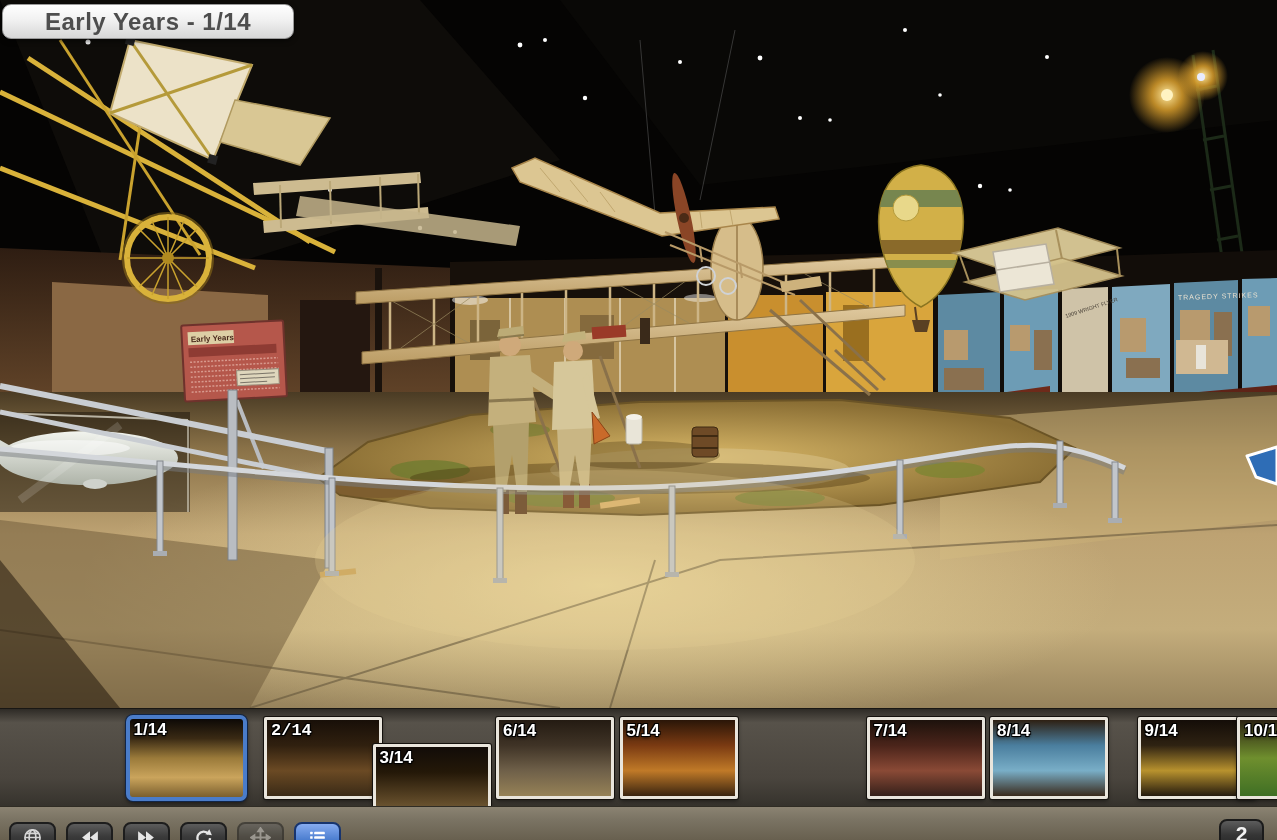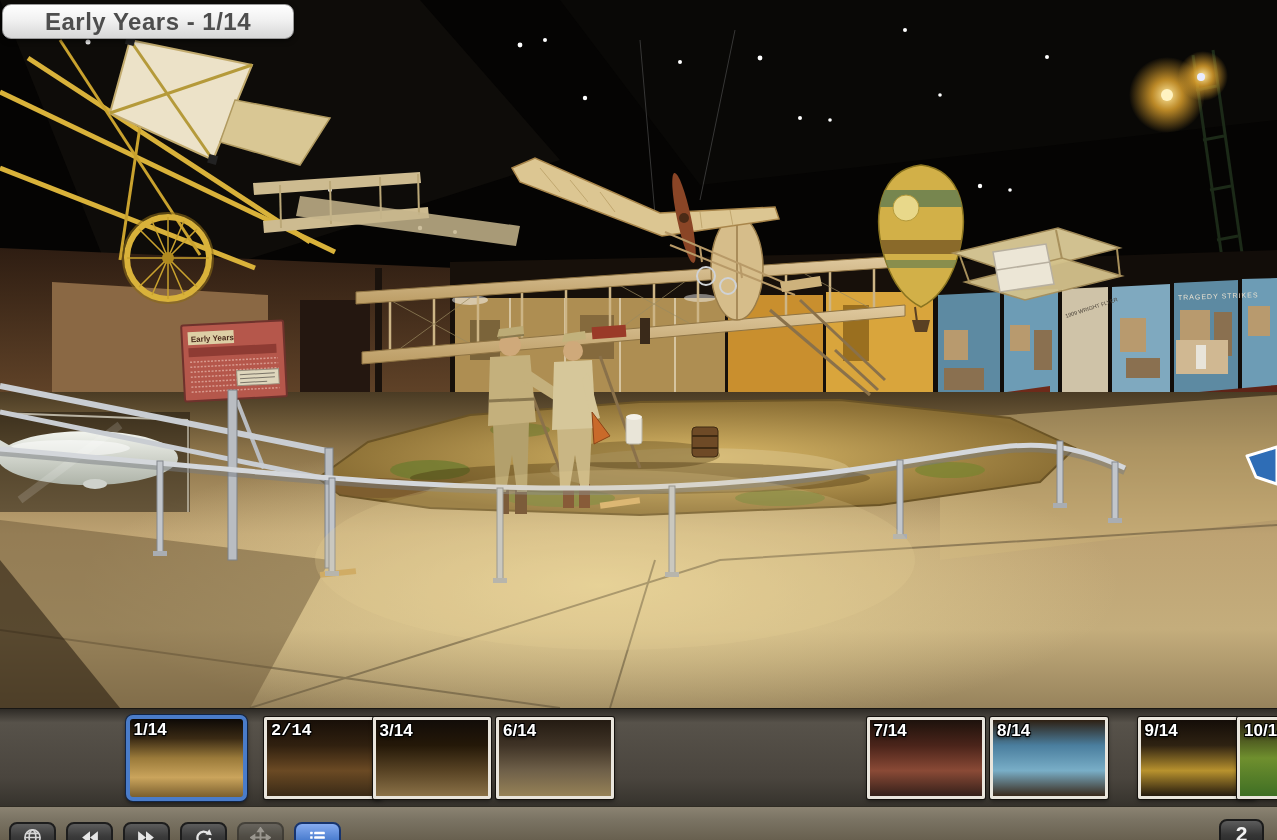--- a/index.html
+++ b/index.html
@@ -424,25 +424,28 @@
 
   <div id="title-chip">Early Years - 1/14</div>
 
   <div id="thumb-bar">
       <div class="thumb selected" style="left: 125.5px; background: linear-gradient(rgb(13, 9, 6), rgb(58, 42, 20), rgb(154, 122, 58), rgb(202, 164, 92), rgb(122, 95, 46));">
         <span class="thumb-label">1/14</span>
       </div>
       <div class="thumb" style="left: 264px; background: linear-gradient(rgb(24, 15, 8), rgb(48, 32, 15), rgb(107, 74, 36), rgb(58, 42, 22)); font-family: Liberation Mono, monospace;">
         <span class="thumb-label">2/14</span>
       </div>
-      <div class="thumb" style="left: 372.5px; background: linear-gradient(rgb(18, 12, 8), rgb(36, 24, 8), rgb(88, 67, 36), rgb(138, 113, 71));">
+      <div class="thumb" style="left: 372.5px; background: linear-gradient(rgb(18, 12, 8), rgb(36, 24, 8), rgb(88, 67, 36), rgb(138, 113, 71)); margin-top: 27px;">
         <span class="thumb-label">3/14</span>
       </div>
       <div class="thumb" style="left: 496px; background: linear-gradient(rgb(36, 27, 18), rgb(63, 51, 38), rgb(111, 96, 73), rgb(150, 130, 87));">
         <span class="thumb-label">6/14</span>
+      </div>
+      <div class="thumb" style="left: 619.5px; background: linear-gradient(rgb(42, 22, 8), rgb(122, 58, 18), rgb(192, 122, 40), rgb(58, 36, 16));">
+        <span class="thumb-label">5/14</span>
       </div>
       <div class="thumb" style="left: 866.5px; background: linear-gradient(rgb(29, 18, 12), rgb(74, 36, 26), rgb(138, 74, 54), rgb(53, 32, 26));">
         <span class="thumb-label">7/14</span>
       </div>
       <div class="thumb" style="left: 990px; background: linear-gradient(rgb(46, 32, 19), rgb(74, 126, 158), rgb(121, 174, 199), rgb(58, 42, 28));">
         <span class="thumb-label">8/14</span>
       </div>
       <div class="thumb" style="left: 1113.5px; background: linear-gradient(rgb(20, 13, 8), rgb(46, 34, 18), rgb(184, 146, 46), rgb(36, 26, 14)); margin-left: 24px;">
         <span class="thumb-label">9/14</span>
       </div>

